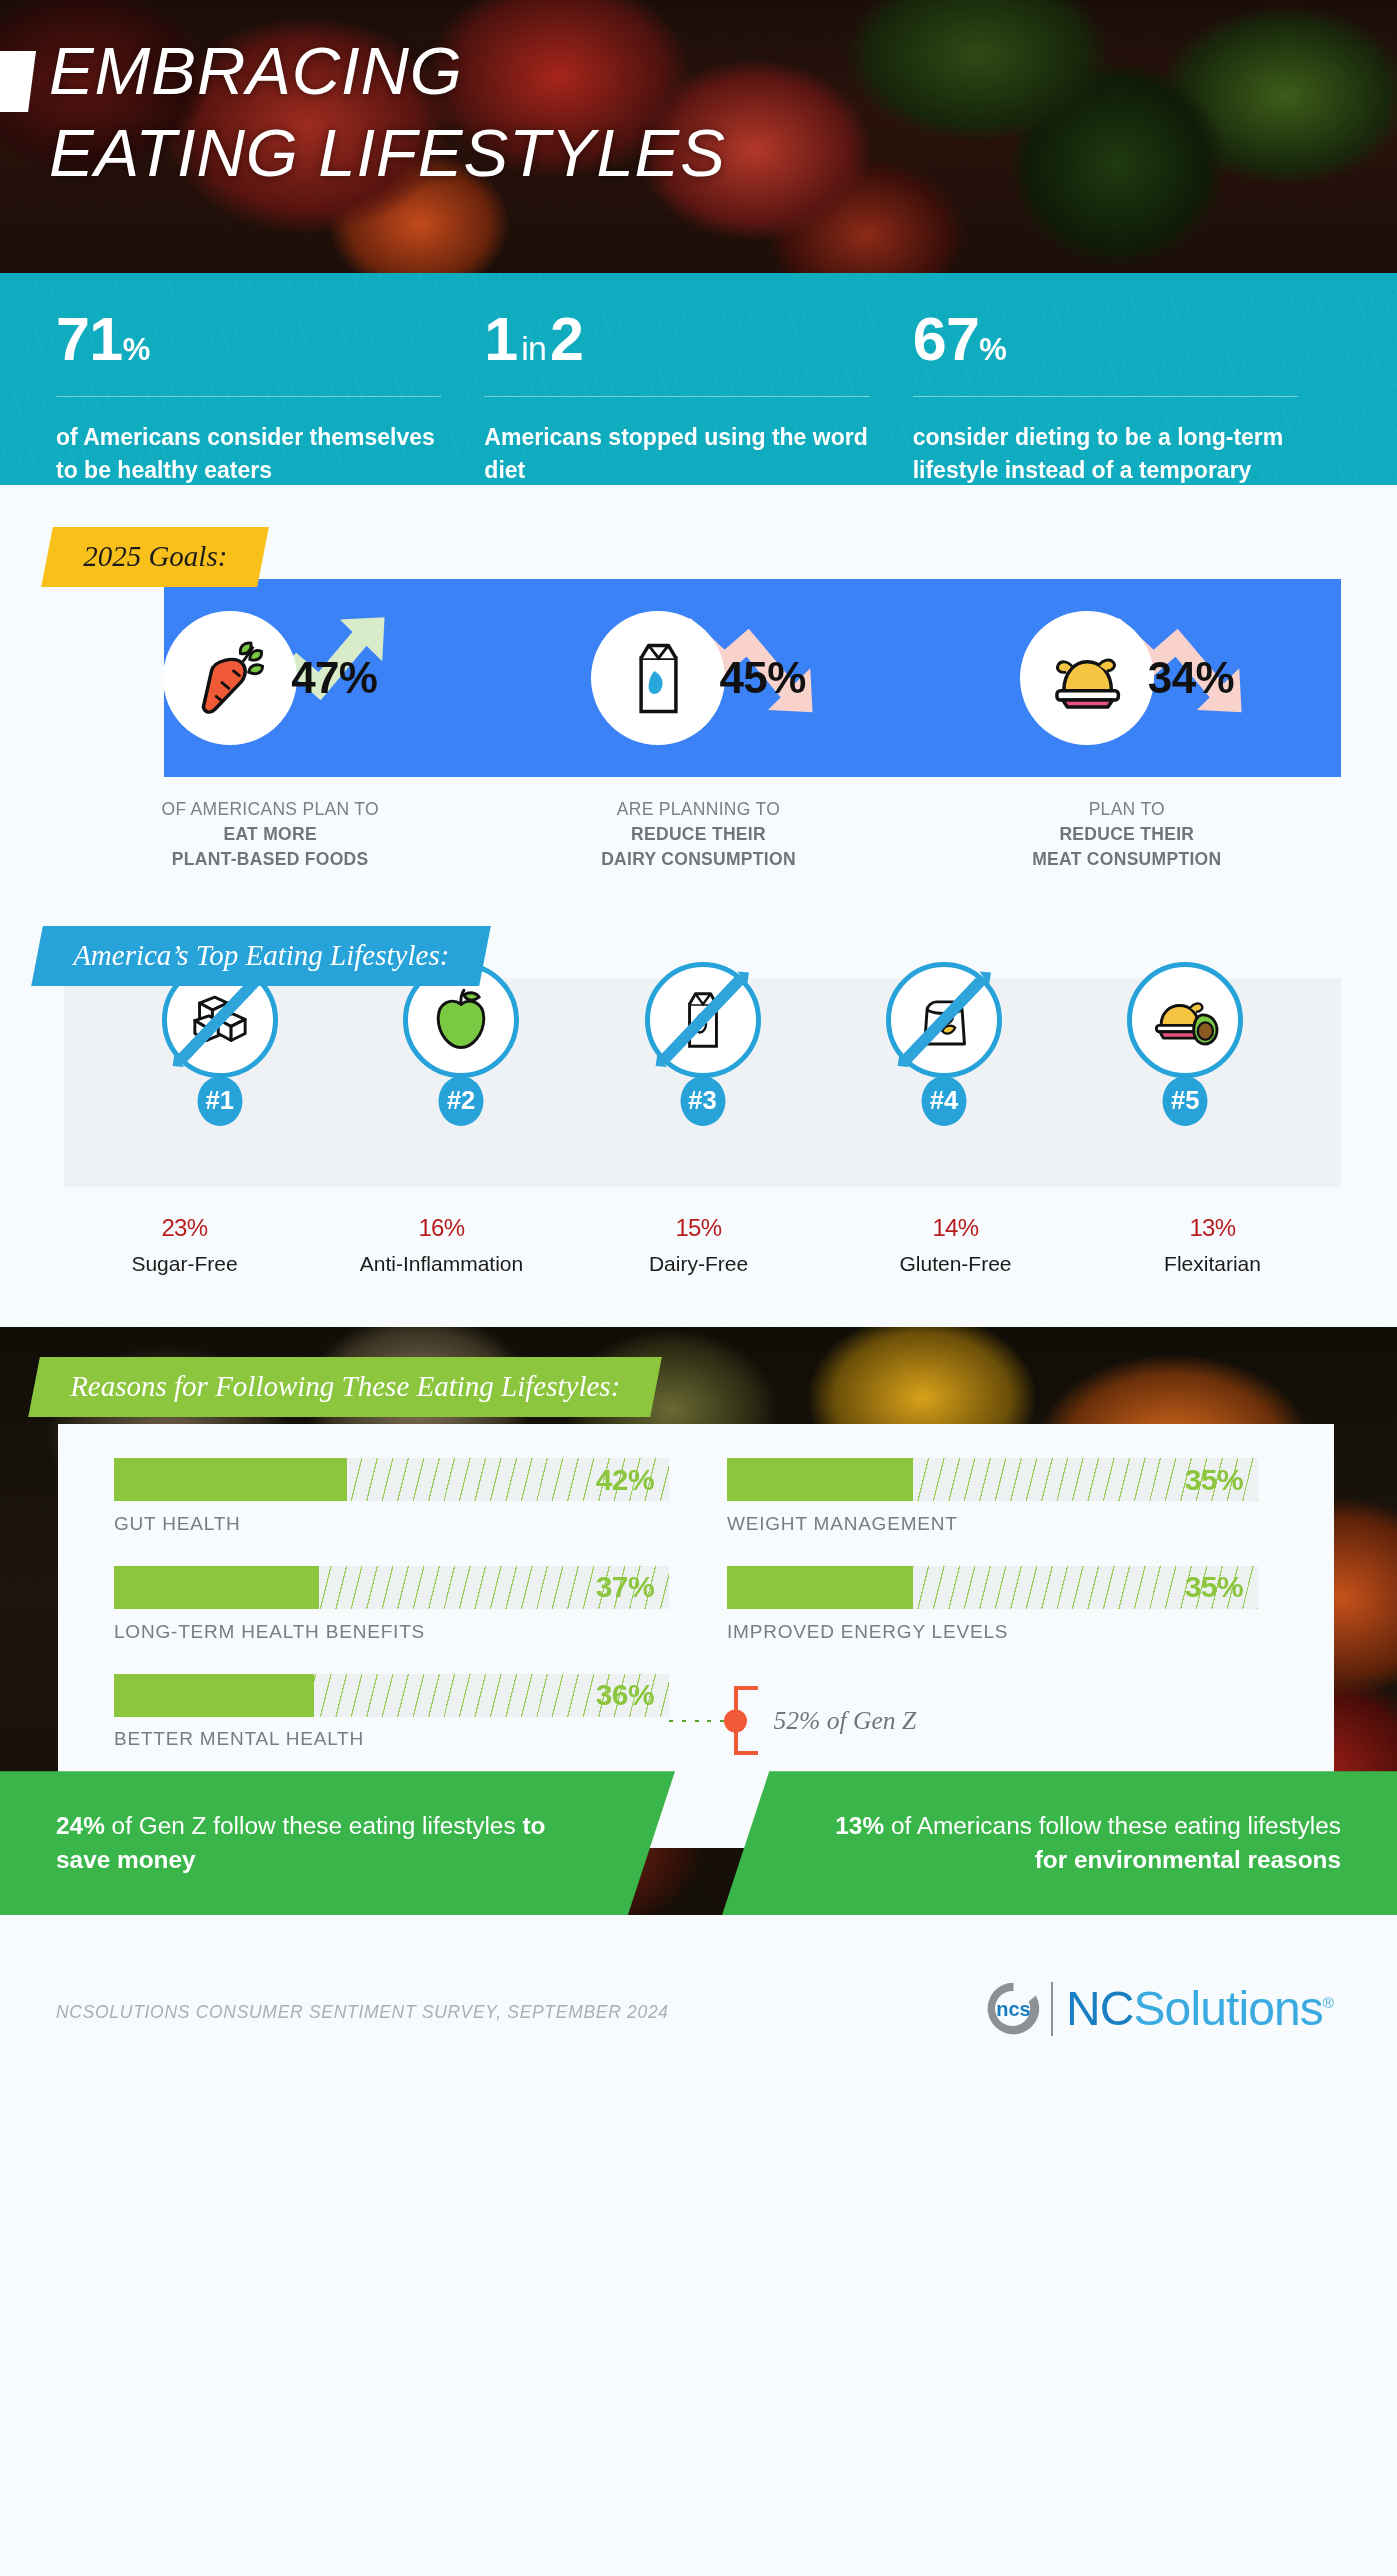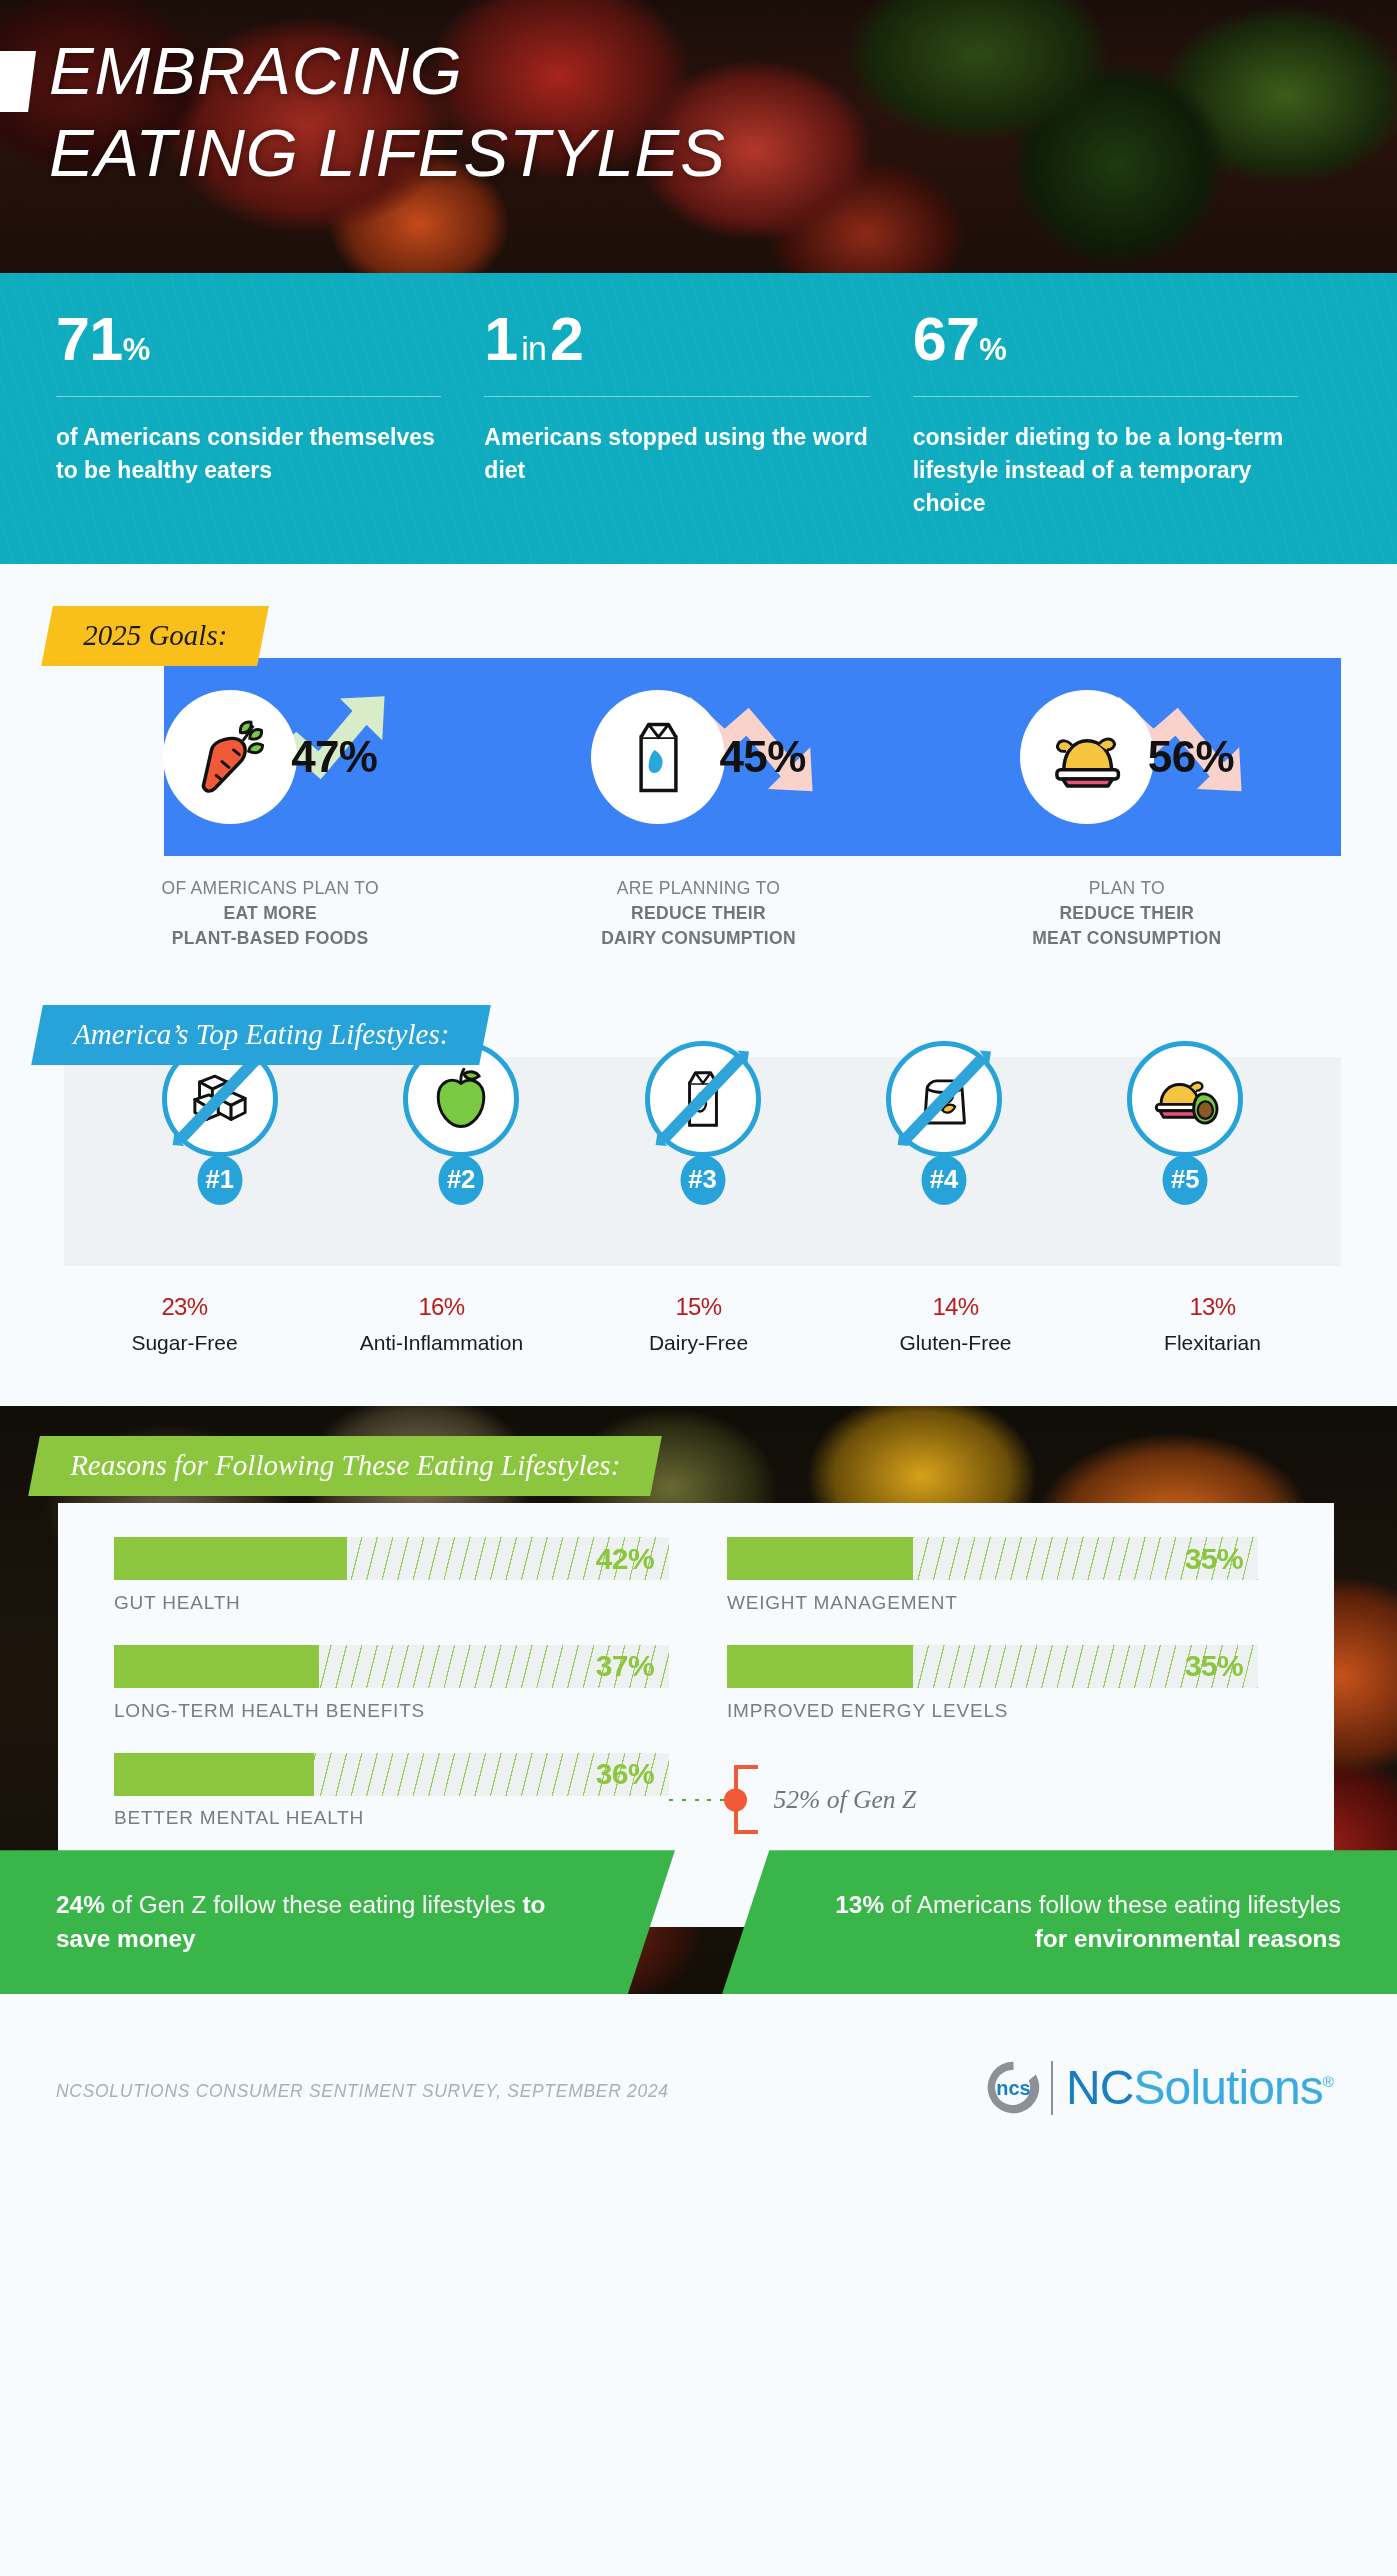--- a/index.html
+++ b/index.html
@@ -42,21 +42,21 @@
     color:#ffffff;
     font-family:"Liberation Sans", sans-serif;
     font-style:italic; font-weight:300;
     font-size:67px; line-height:1.22; letter-spacing:0.9px;
     text-shadow:0 1.2px 8.1px rgba(0,0,0,.45);
   }
   .hero-title .ln { display:block; }
 
   
   .stats {
-    position:relative; height:291px; background:#0fabbe;
+    position:relative; height:212px; background:#0fabbe;
     display:flex; padding:36px 56px 0 56px;
   }
   .stats::before{
     content:""; position:absolute; inset:0; pointer-events:none; opacity:.38;
     background:repeating-linear-gradient(74deg, rgba(255,255,255,.13) 0 0.9px, transparent 0.9px 12.8px);
   }
   .stat { position:relative; flex:1; padding-right:43px; }
   .stat .big {
     color:#fff; font-weight:700; font-size:61px; line-height:1.0;
     letter-spacing:-0.6px; white-space:nowrap;
@@ -329,21 +329,21 @@
             </svg>
             <div class="goal-circle">
               <svg width="87" height="87" viewBox="0 0 150 150">
                 <path d="M36 96 C36 66 54 46 76 46 C100 46 118 66 118 96 Z" fill="#f5c542" stroke="#111" stroke-width="6" stroke-linejoin="round"></path>
                 <path d="M96 52 C104 42 116 40 122 48 C126 54 120 62 110 62" fill="#f5c542" stroke="#111" stroke-width="5"></path>
                 <path d="M50 54 C42 44 30 44 26 52 C22 60 30 66 40 64" fill="#f5c542" stroke="#111" stroke-width="5"></path>
                 <rect x="24" y="96" width="106" height="16" rx="6" fill="#fff" stroke="#111" stroke-width="6"></rect>
                 <path d="M34 112 L120 112 L112 124 L42 124 Z" fill="#e8527d" stroke="#111" stroke-width="6" stroke-linejoin="round"></path>
               </svg>
             </div>
-            <div class="goal-pct">56%</div>
+            <div class="goal-pct">34%</div>
           </div>
         </div>
 
       </div>
     </div>
 
     <div class="goals-captions">
       <div class="cap">
         <span>OF AMERICANS PLAN TO</span><br>
         <b>EAT MORE</b><br>

